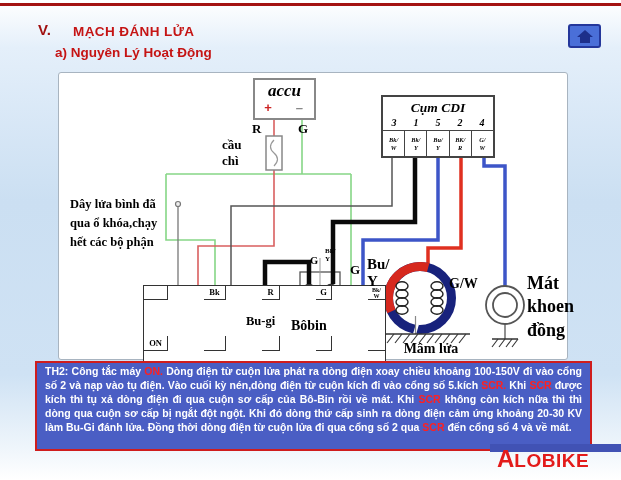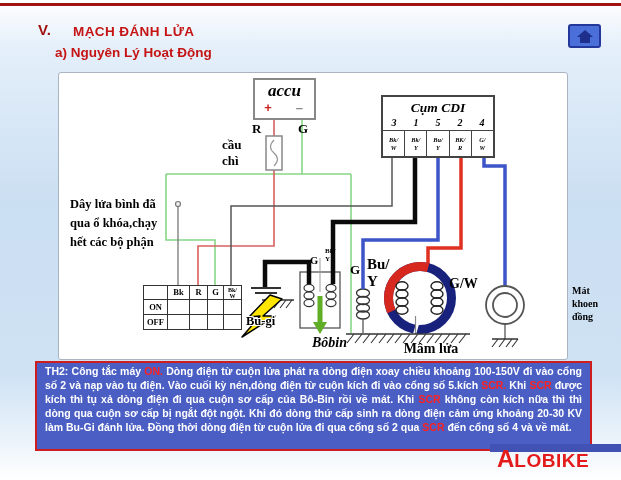--- a/index.html
+++ b/index.html
@@ -25,21 +25,21 @@
   .cdi-title{text-align:center;font-family:"Liberation Serif",serif;font-weight:bold;font-size:13.5px;height:20px;line-height:21px;}
   .cdi-nums{display:flex;height:13px;}
   .cdi-nums div{flex:1;text-align:center;font-family:"Liberation Serif",serif;font-weight:bold;font-size:10px;line-height:12px;}
   .cdi-pins{display:flex;flex:1;}
   .cdi-pins div{flex:1;border-top:1px solid #444;border-left:1px solid #444;
      font-family:"Liberation Serif",serif;font-weight:bold;font-size:6.3px;line-height:1.12;
      display:flex;align-items:center;justify-content:center;text-align:center;white-space:pre-line;}
   .cdi-pins div:first-child{border-left:none;}
   .sw-table{position:absolute;left:143px;top:285px;display:grid;
      grid-template-columns:24px 22px 18px 16px 17px;grid-template-rows:14px 15px 14px;
-     border:1px solid #333;background:#fff;}
+     border:1px solid #333;background:#fff;gap:36px;}
   .sw-table div{border-right:1px solid #333;border-bottom:1px solid #333;
      font-family:"Liberation Serif",serif;font-weight:bold;font-size:8.5px;line-height:1;
      display:flex;align-items:center;justify-content:center;text-align:center;white-space:pre-line;}
   .sw-table div:nth-child(5n){border-right:none;}
   .sw-table div:nth-child(n+11){border-bottom:none;}
   .cell-bkw{font-size:6px !important;}
   .halo{text-shadow:-1px -1px 0 #fff,1px -1px 0 #fff,-1px 1px 0 #fff,1px 1px 0 #fff,0 1px 0 #fff,0 -1px 0 #fff;}
   .caption-box{position:absolute;left:35px;top:361px;width:557px;height:90px;background:#4a5ec4;
      border:2px solid #cf1d1d;box-sizing:border-box;padding:2px 8px;color:#ffffff;
      font-size:10.5px;font-weight:bold;line-height:1.33;text-align:justify;}
@@ -251,30 +251,30 @@
     <div></div>
       <div></div>
     <div>OFF</div>
     <div></div>
       <div></div>
     <div></div>
       <div></div>
   </div>
 
   <div class="lbl halo" style="left:246px;top:312px;font-size:12.5px;">Bu-gi</div>
-  <div class="lbl" style="left:291px;top:333px;width:56px;font-size:14px;text-align:right;font-style:italic;">Bôbin</div>
+  <div class="lbl" style="left:291px;top:316px;width:56px;font-size:14px;text-align:left;">Bôbin</div>
   <div class="lbl" style="left:310px;top:253px;font-size:10.5px;">G</div>
   <div class="lbl" style="left:325px;top:248px;font-size:7px;line-height:1.1;">Bk/
 Y</div>
   <div class="lbl" style="left:350px;top:261px;font-size:13px;">G</div>
   <div class="lbl" style="left:367px;top:256px;font-size:15px;line-height:1.15;">Bu/
 Y</div>
   <div class="lbl" style="left:449px;top:274px;font-size:14px;">G/W</div>
   <div class="lbl" style="left:396px;top:339px;width:70px;font-size:14px;text-align:center;">Mâm lửa</div>
-  <div class="lbl" style="left:527px;top:284px;font-size:10px;line-height:1.3;margin-left:45px;">Mát
+  <div class="lbl" style="left:527px;top:272px;font-size:18px;line-height:1.3;">Mát
 khoen
 đồng</div>
 
   <div class="caption-box"><span>TH2: Công tắc máy </span><span class="red-word">ON.</span><span> Dòng điện từ cuộn lửa phát ra dòng điện xoay chiều khoảng 100-150V đi vào cổng số 2 và nạp vào tụ điện. Vào cuối kỳ nén,dòng điện từ cuộn kích đi vào cổng số 5.kích </span><span class="red-word">SCR.</span><span> Khi </span><span class="red-word">SCR</span><span> được kích thì tụ xả dòng điện đi qua cuộn sơ cấp của Bô-Bin rồi về mát. Khi </span><span class="red-word">SCR</span><span> không còn kích nữa thì thì dòng qua cuộn sơ cấp bị ngắt đột ngột. Khi đó dòng thứ cấp sinh ra dòng điện cảm ứng khoảng 20-30 KV làm Bu-Gi đánh lửa. Đồng thời dòng điện từ cuộn lửa đi qua cổng số 2 qua </span><span class="red-word">SCR</span><span> đến cổng số 4 và về mát.</span></div>
   <div class="blue-bar"></div>
 
   <div class="logo">
     <span class="logo-a">A</span>
       <span class="logo-rest">LOBIKE</span>
   </div>

